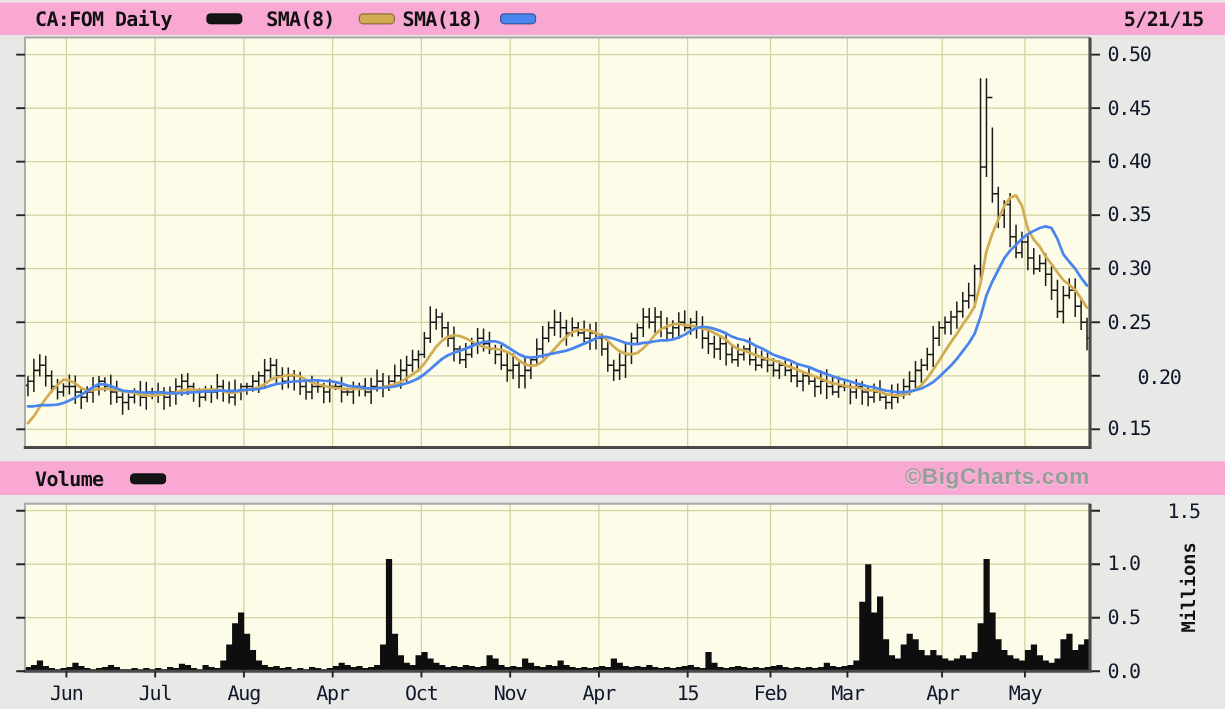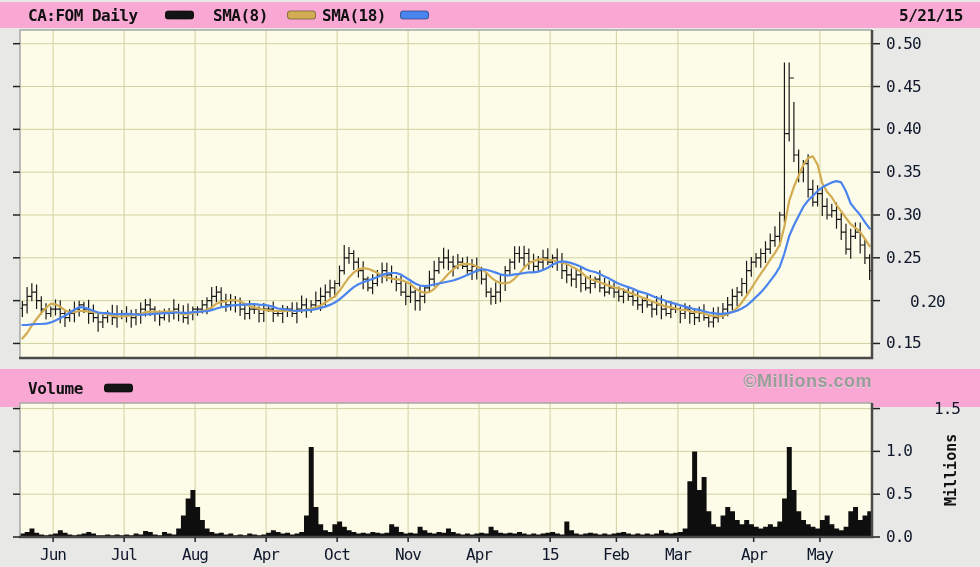--- a/index.html
+++ b/index.html
@@ -3,21 +3,21 @@
 <meta charset="utf-8">
 <style>
   html,body{margin:0;padding:0}
   body{
     width:980px;height:567px;position:relative;overflow:hidden;
     background:#E8E8E6;
     font-family:"DejaVu Sans Mono","Liberation Mono",monospace;
   }
   .band{position:absolute;left:0;width:980px;height:26px;background:#f9a8d4}
   #top-band{top:2px}
-  #vol-band{top:369px;height:38px}
+  #vol-band{top:369px;height:27px}
   .band-text{
     position:absolute;top:50%;transform:translateY(-50%);
     font-size:16px;font-weight:bold;color:#111;white-space:nowrap;letter-spacing:-0.5px;
   }
   .swatch{
     position:absolute;top:50%;transform:translateY(-50%);
     width:27px;height:7px;border-radius:3.5px;border:1px solid rgba(0,0,0,.35);
   }
   #chart-svg{position:absolute;left:0;top:0}
   .axlabel{
@@ -48,21 +48,21 @@
   <span class="band-text" style="left:322px">SMA(18)</span>
   <span class="swatch" style="left: 400px; background: rgb(74, 132, 238);" id="sw-sma18"></span>
   <span class="band-text" style="right:17px">5/21/15</span>
 </div>
 
 <div class="band" id="vol-band">
   <span class="band-text" style="left:28px">Volume</span>
   <span class="swatch" style="left: 104px; background: rgb(20, 20, 20);" id="sw-vol"></span>
 </div>
 
-<div id="watermark">©Millions.com</div>
+<div id="watermark">©BigCharts.com</div>
 
 <svg id="chart-svg" width="980" height="567" viewBox="0 0 980 567">
     <rect x="20" y="30" width="852" height="328" fill="#FCFCE8"></rect>
     <rect x="20" y="403" width="852" height="134" fill="#FCFCE8"></rect>
     <line x1="20" y1="43.70234986945171" x2="872" y2="43.70234986945171" stroke="#D2D2A2" stroke-width="1"></line>
     <line x1="20" y1="86.52219321148826" x2="872" y2="86.52219321148826" stroke="#D2D2A2" stroke-width="1"></line>
     <line x1="20" y1="129.3420365535248" x2="872" y2="129.3420365535248" stroke="#D2D2A2" stroke-width="1"></line>
     <line x1="20" y1="172.16187989556138" x2="872" y2="172.16187989556138" stroke="#D2D2A2" stroke-width="1"></line>
     <line x1="20" y1="214.98172323759792" x2="872" y2="214.98172323759792" stroke="#D2D2A2" stroke-width="1"></line>
     <line x1="20" y1="257.8015665796345" x2="872" y2="257.8015665796345" stroke="#D2D2A2" stroke-width="1"></line>

